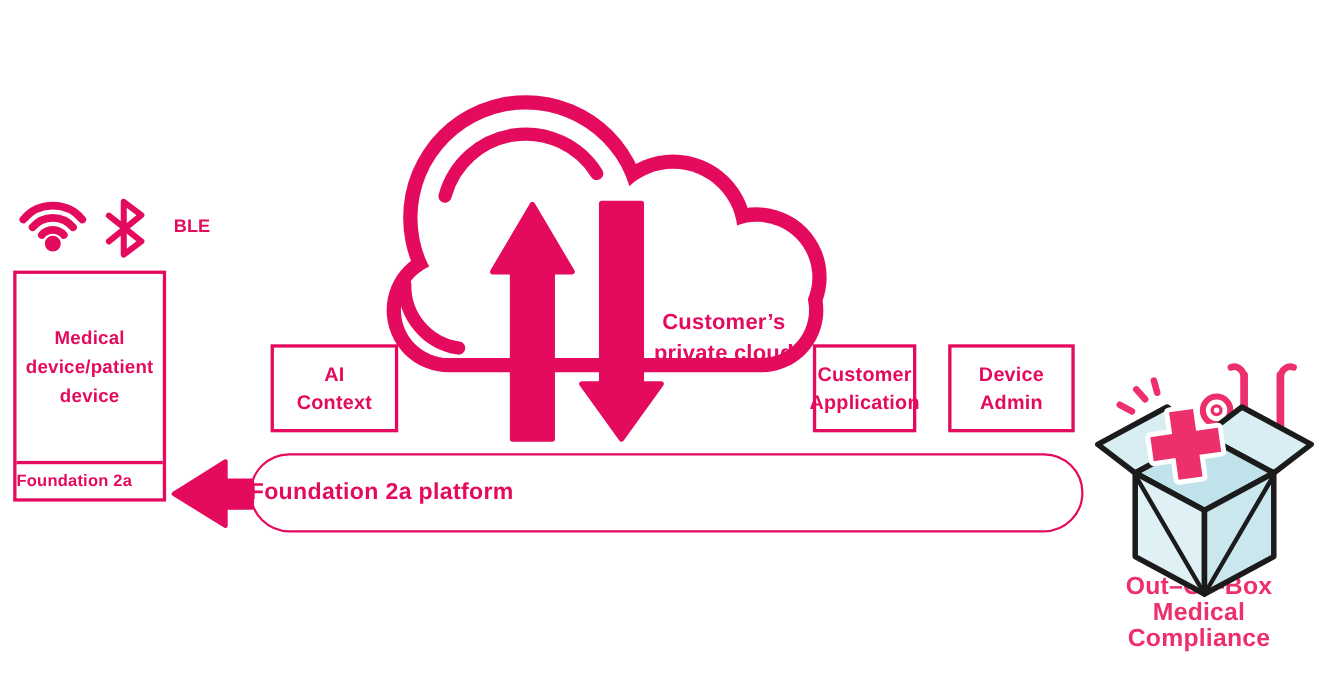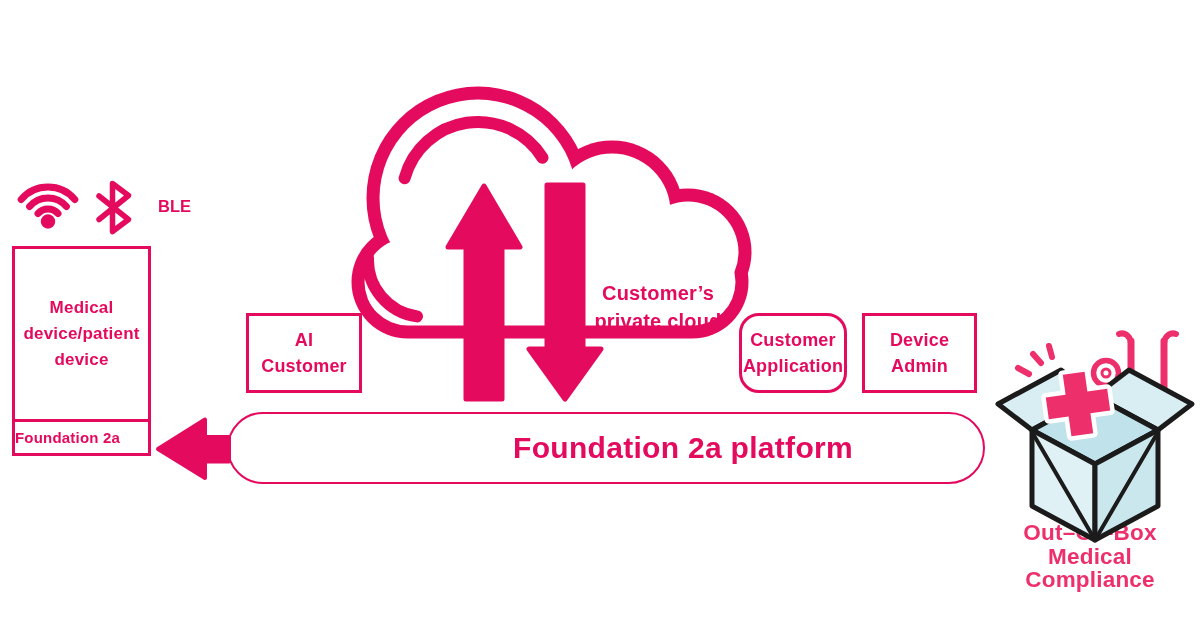--- a/index.html
+++ b/index.html
@@ -18,29 +18,29 @@
   .pinkbox{
     position:absolute;border:3px solid var(--pink);background:#fff;
     display:flex;align-items:center;justify-content:center;text-align:center;
     color:var(--pink);letter-spacing:.2px;z-index:1;box-sizing:border-box;
   }
   .boxlabel{font-size:18px;line-height:26px;}
   #device-box{left:12px;top:246px;width:139px;height:210px;flex-direction:column;padding:0;align-items:stretch;}
   #device-title{flex:1;display:flex;align-items:center;justify-content:center;text-align:center;font-size:17px;line-height:26px;}
   #device-footer{border-top:3px solid var(--pink);height:31px;display:flex;align-items:center;justify-content:flex-start;font-size:15px;}
   #ai-box{left:246px;top:313px;width:116px;height:80px;}
-  #custapp-box{left:739px;top:313px;width:108px;height:80px;border-radius:20px;}
+  #custapp-box{left:739px;top:313px;width:94px;height:80px;}
   #devadmin-box{left:862px;top:313px;width:115px;height:80px;}
   #platform-pill{
     position:absolute;left:227px;top:412px;width:758px;height:72px;box-sizing:border-box;
     border:2.5px solid var(--pink);border-radius:37px;background:#fff;z-index:1;
   }
   #platform-label{
     position:absolute;left:227px;top:412px;width:626px;height:72px;z-index:1;
-    display:flex;align-items:center;justify-content:flex-end;font-size:30px;letter-spacing:.3px;
+    display:flex;align-items:center;justify-content:flex-start;font-size:21px;letter-spacing:.3px;
   }
   #cloud-label{
     position:absolute;left:558px;top:251px;width:200px;z-index:3;
     text-align:center;font-size:20px;line-height:27.5px;letter-spacing:.2px;margin-top:29px;
   }
   #ble-label{position:absolute;left:130px;top:197px;font-size:16.5px;z-index:1;margin-left:28px;}
   #compliance-label{
     position:absolute;left:990px;top:521px;width:200px;z-index:1;
     text-align:center;font-size:22.5px;line-height:23.5px;color:var(--illus);letter-spacing:.2px;
   }
@@ -57,21 +57,21 @@
 device/patient
 device</span>
     </div>
     <div id="device-footer">
       <span>Foundation 2a</span>
     </div>
   </div>
 
   <div id="ai-box" class="pinkbox boxlabel">
     <span class="pre">AI
-Customer</span>
+Context</span>
   </div>
   <div id="custapp-box" class="pinkbox boxlabel">
     <span class="pre">Customer
 Application</span>
   </div>
   <div id="devadmin-box" class="pinkbox boxlabel">
     <span class="pre">Device
 Admin</span>
   </div>
 

